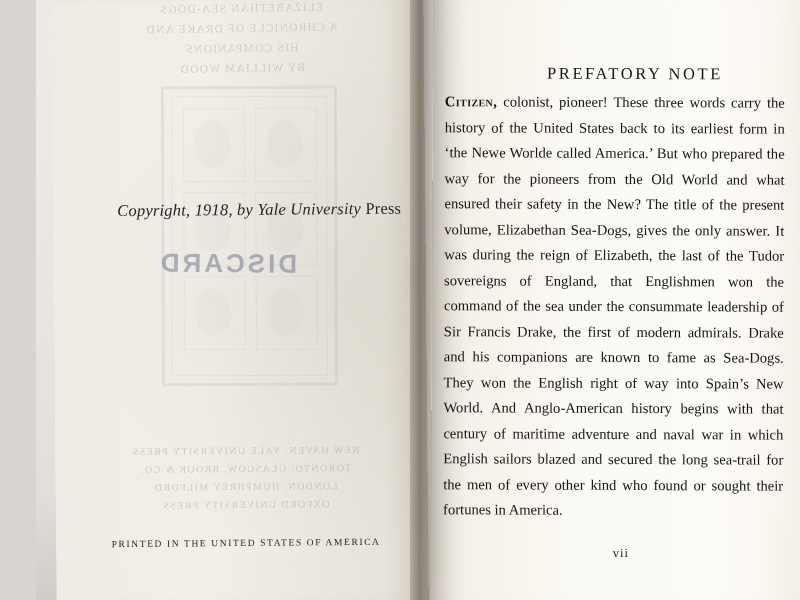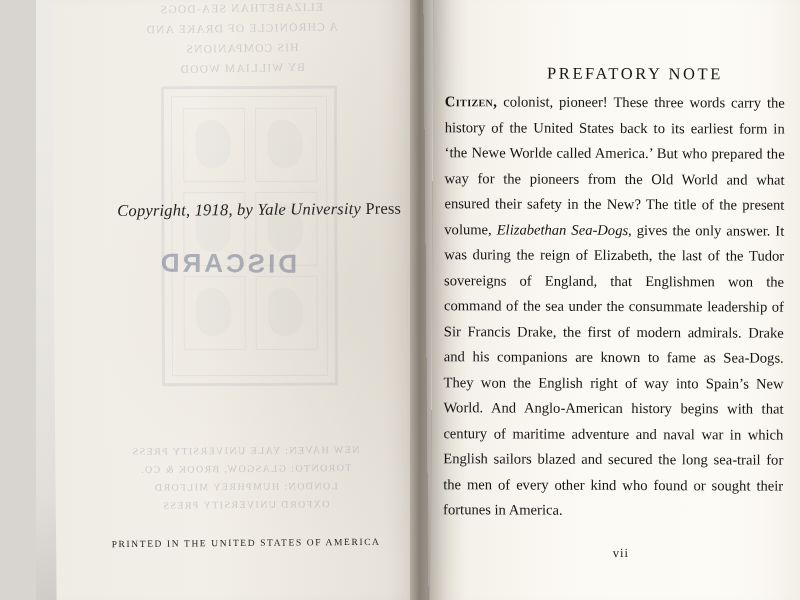--- a/index.html
+++ b/index.html
@@ -212,21 +212,21 @@
     text-align: justify;
     text-justify: inter-word;
     font-family: "Liberation Serif", serif;
   }
   .note-body p { margin: 0; }
   .smallcaps-first {
     font-variant: small-caps;
     letter-spacing: 0.4px;
     font-weight: bold;
   }
-  .italic { font-style: italic; }
+  .italic { }
 
   .folio {
     position: absolute;
     left: 0;
     top: 560px;
     width: 380px;
     text-align: center;
     font-size: 12.5px;
     letter-spacing: 1px;
     color: #1d1c1b;

